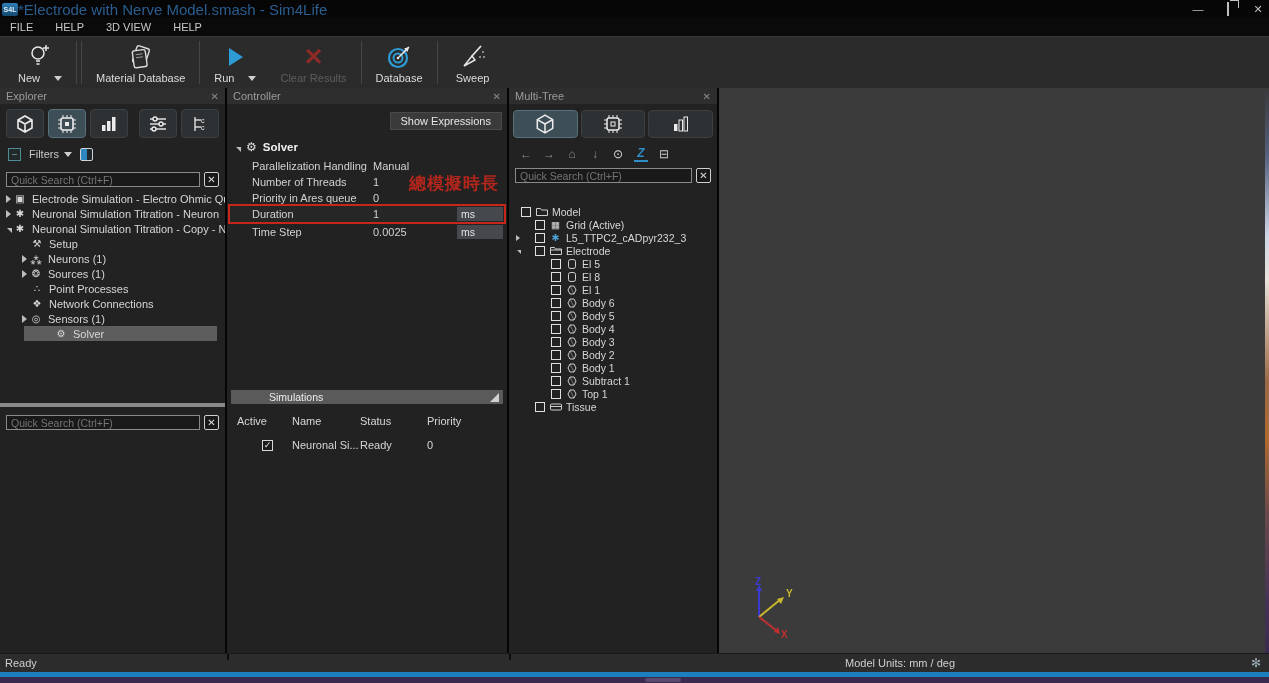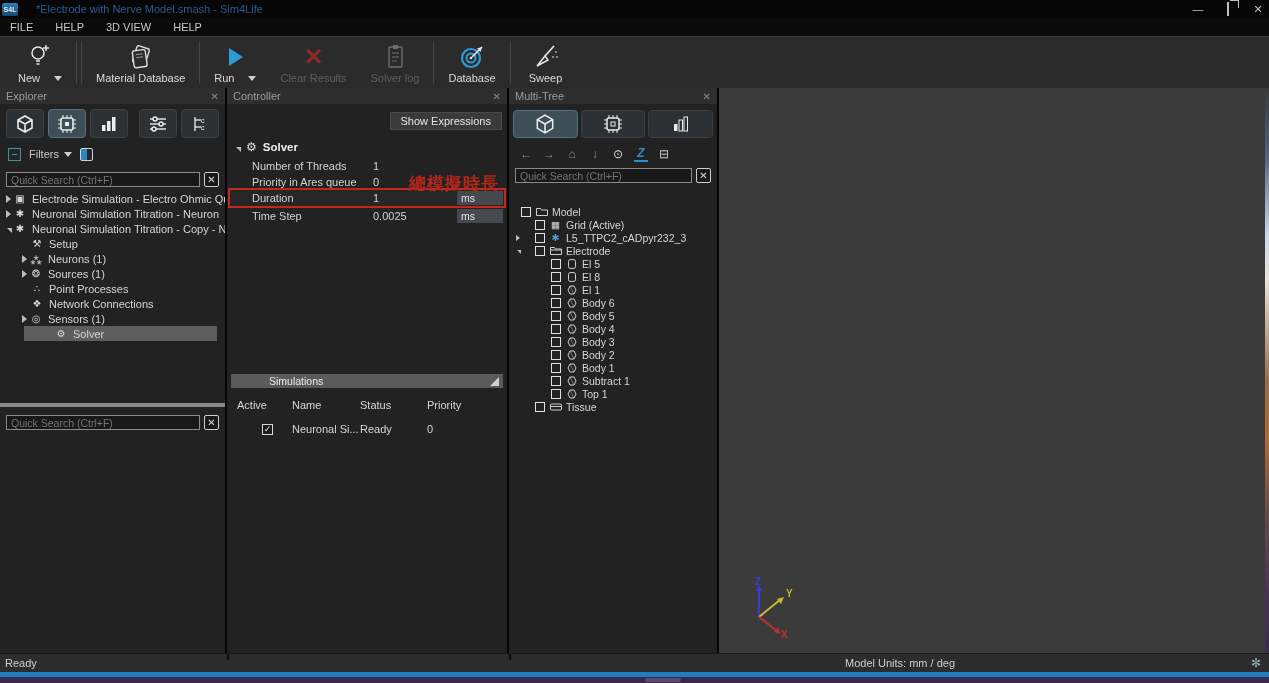--- a/index.html
+++ b/index.html
@@ -4,21 +4,21 @@
 <style>
   * { margin:0; padding:0; box-sizing:border-box; }
   html,body { width:1269px; height:683px; overflow:hidden; background:#000;
     font-family:"Liberation Sans", sans-serif; }
   .app { width:1269px; height:683px; display:flex; flex-direction:column; background:#1f1f1f; }
 
   
   .titlebar { height:18px; background:#060606; display:flex; align-items:center; position:relative; flex:0 0 auto;}
   .logo { width:16px; height:13px; margin-left:2px; background:linear-gradient(#2f7fb9,#14486e);
     border-radius:2px; color:#dfeaf2; font-size:7px; font-weight:bold; display:flex; align-items:center; justify-content:center;}
-  .title-text { color:#2b5d8f; font-size:11px; margin-left:18px; }
+  .title-text { color:#2b5d8f; font-size:15px; }
   .win-controls { position:absolute; right:4px; top:0; height:18px; display:flex; align-items:center; gap:16px; color:#bfbfbf; font-size:11px;}
   .win-btn { cursor:default; width:14px; text-align:center;}
   .restore-box { width:9px; height:8px; border:1px solid #bfbfbf; position:relative; }
   .restore-box:before { content:""; position:absolute; left:2px; top:-3px; width:8px; height:7px; border:1px solid #bfbfbf; border-left:none; border-bottom:none;}
 
   
   .menubar { height:18px; background:#0a0a0a; display:flex; align-items:center; gap:22px; padding-left:10px; flex:0 0 auto;}
   .menu-item { color:#c8c8c8; font-size:11px; }
 
   
@@ -190,34 +190,20 @@
           <span>Run</span>
           <span class="dd-arrow"></span>
         </span>
     </div>
     <div class="tb-btn disabled">
       <span class="tb-ico bigX">✕</span>
       <span class="tb-label">
           <span>Clear Results</span>
         </span>
     </div>
-    <div class="tb-btn disabled">
-      <span class="tb-ico">
-        <svg width="20" height="26" viewBox="0 0 20 26">
-            <rect x="4" y="3" width="13" height="20" rx="1" fill="none" stroke="#6e6e6e" stroke-width="1.4"></rect>
-            <rect x="8" y="1" width="5" height="4" fill="#6e6e6e"></rect>
-            <line x1="7" y1="9" x2="14" y2="9" stroke="#6e6e6e"></line>
-            <line x1="7" y1="13" x2="14" y2="13" stroke="#6e6e6e"></line>
-            <line x1="7" y1="17" x2="12" y2="17" stroke="#6e6e6e"></line>
-          </svg>
-      </span>
-      <span class="tb-label">
-          <span>Solver log</span>
-        </span>
-    </div>
     <div class="tb-sep"></div>
     <div class="tb-btn">
       <span class="tb-ico">
         <svg width="28" height="28" viewBox="0 0 28 28">
             <circle cx="13" cy="15" r="9" fill="none" stroke="#2e9bd6" stroke-width="2.2"></circle>
             <circle cx="13" cy="15" r="4.5" fill="none" stroke="#2e9bd6" stroke-width="2"></circle>
             <circle cx="13" cy="15" r="1.3" fill="#e8e8e8"></circle>
             <line x1="14" y1="14" x2="24" y2="4" stroke="#e8e8e8" stroke-width="1.6"></line>
             <polygon points="24,4 19,5.5 22.5,9" fill="#e8e8e8"></polygon>
           </svg>
@@ -385,20 +371,24 @@
         <div class="cn-annotation">總模擬時長</div>
         <div class="show-expr-row">
           <button class="show-expr">Show Expressions</button>
         </div>
         <div class="solver-row">
           <span class="caret e"></span>
           <span class="gear">⚙</span>
           <span>Solver</span>
         </div>
         <div class="prow">
+          <span class="plabel">Parallelization Handling</span>
+          <span class="pvalue">Manual</span>
+        </div>
+        <div class="prow">
           <span class="plabel">Number of Threads</span>
           <span class="pvalue">1</span>
         </div>
         <div class="prow">
           <span class="plabel">Priority in Ares queue</span>
           <span class="pvalue">0</span>
         </div>
         <div class="prow hl">
           <span class="plabel">Duration</span>
           <span class="pvalue">1</span>

